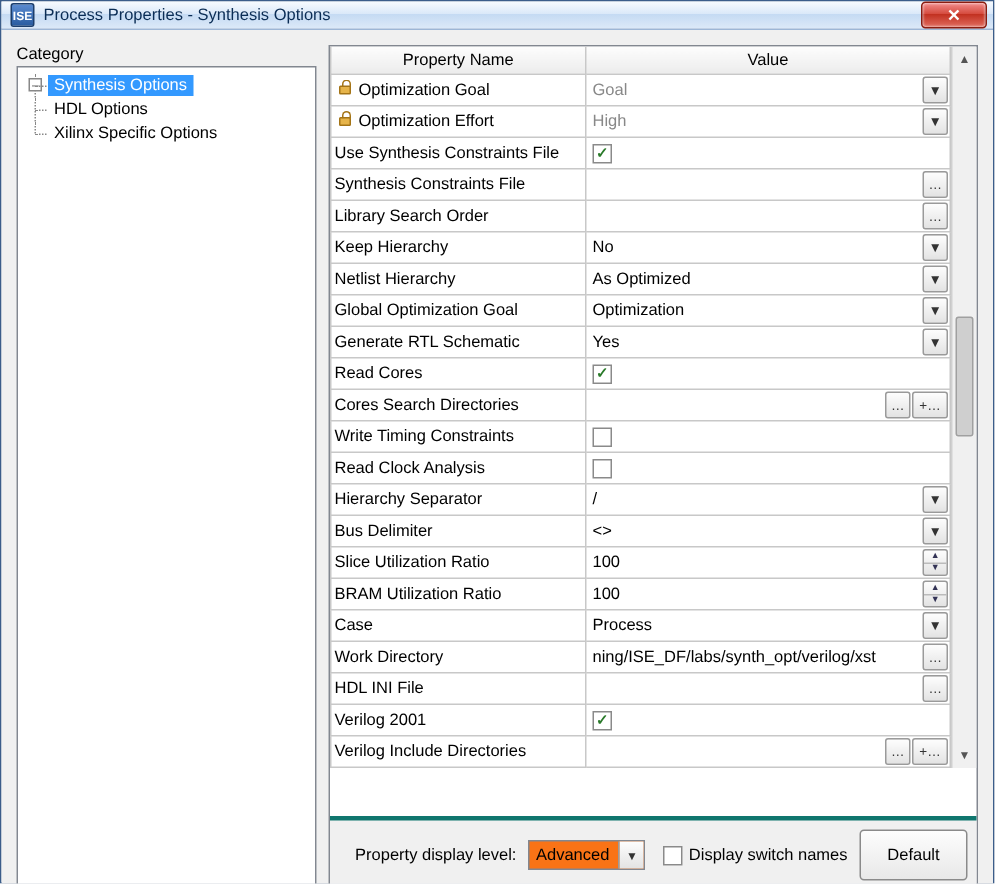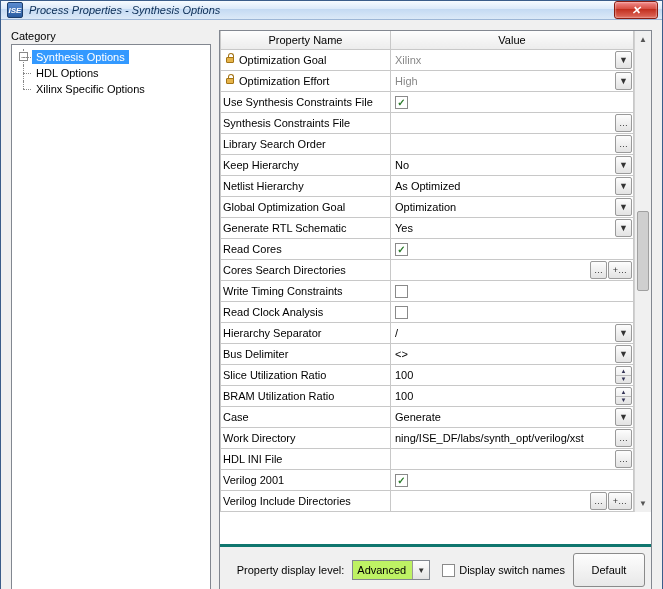--- a/index.html
+++ b/index.html
@@ -14,21 +14,20 @@
     box-shadow: 0 0 4px rgba(0,0,0,.3);
   }
 
   
   .titlebar {
     height: 28px;
     background: linear-gradient(#f7fbff, #dbe9f9 45%, #c4daf3 46%, #dce9f8);
     border-bottom: 1px solid #9db6d6;
     display: flex; align-items: center;
     padding: 0 4px 0 6px;
-    font-style: italic;
   }
   .titlebar .app-icon {
     width: 16px; height: 16px;
     background: linear-gradient(#5b8bd0,#2a5ca0);
     border: 1px solid #1c3e6c; border-radius: 2px;
     margin-right: 6px;
     display: flex; align-items: center; justify-content: center;
     color: #fff; font-size: 8px; font-weight: bold;
   }
   .titlebar .title { color: #0b2d55; flex: 1; }
@@ -167,21 +166,21 @@
   }
 
   
   .grid-footer {
     padding: 6px 6px 4px 6px; border-top: 3px solid #0f766e;
     display: flex; align-items: center; gap: 8px; justify-content: flex-end;
     background: #f0f0f0;
   }
   .grid-footer .lbl { color: #000; }
   .combo {
-    display: flex; align-items: center; border: 1px solid #828790; background: #bef264;
+    display: flex; align-items: center; border: 1px solid #828790; background: #f97316;
     height: 20px;
   }
   .combo span { padding: 0 6px 0 4px; }
   .combo .dd {
     width: 17px; height: 18px;
     background: linear-gradient(#fdfdfd,#e3e3e3);
     border-left: 1px solid #9a9a9a;
     display: flex; align-items: center; justify-content: center; font-size: 8px; color: #333;
   }
   .chkrow { display: flex; align-items: center; gap: 4px; }
@@ -254,21 +253,21 @@
                     <td>
                       <div class="name-cell">
                         <span class="lock">
                           <span class="lock-body"></span>
                         </span>
                         <span>Optimization Goal</span>
                       </div>
                     </td>
                     <td>
                       <div class="value-cell">
-                        <span class="value-text disabled">Xilinx</span>
+                        <span class="value-text disabled">Goal</span>
                         <div class="ctrl-btn">▼</div>
                       </div>
                     </td>
                   </tr>
                   <tr>
                     <td>
                       <div class="name-cell">
                         <span class="lock">
                           <span class="lock-body"></span>
                         </span>
@@ -481,21 +480,21 @@
                     </td>
                   </tr>
                   <tr>
                     <td>
                       <div class="name-cell">
                         <span>Case</span>
                       </div>
                     </td>
                     <td>
                       <div class="value-cell">
-                        <span class="value-text">Generate</span>
+                        <span class="value-text">Process</span>
                         <div class="ctrl-btn">▼</div>
                       </div>
                     </td>
                   </tr>
                   <tr>
                     <td>
                       <div class="name-cell">
                         <span>Work Directory</span>
                       </div>
                     </td>

